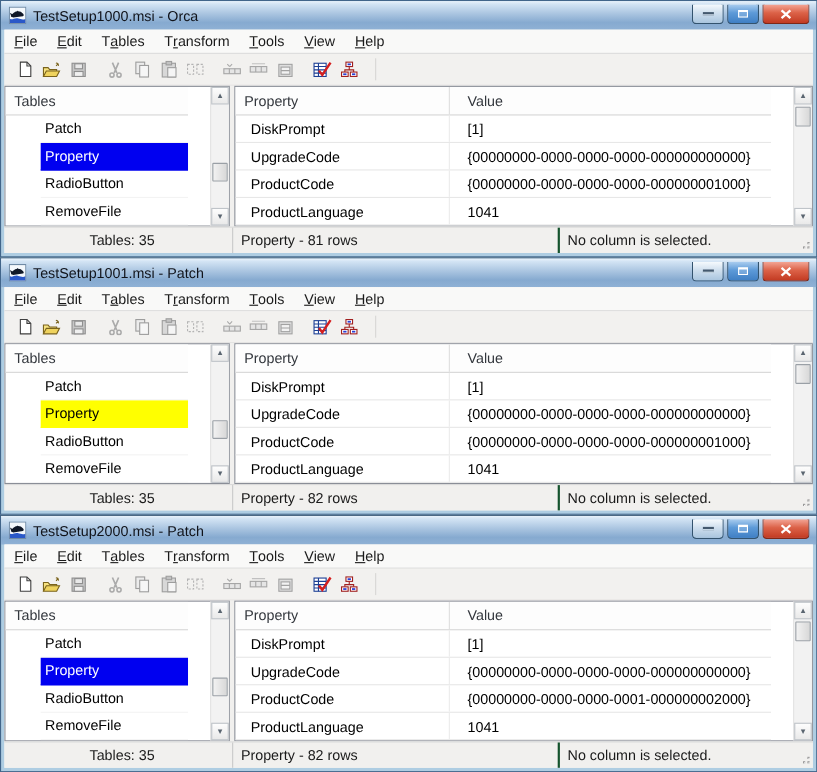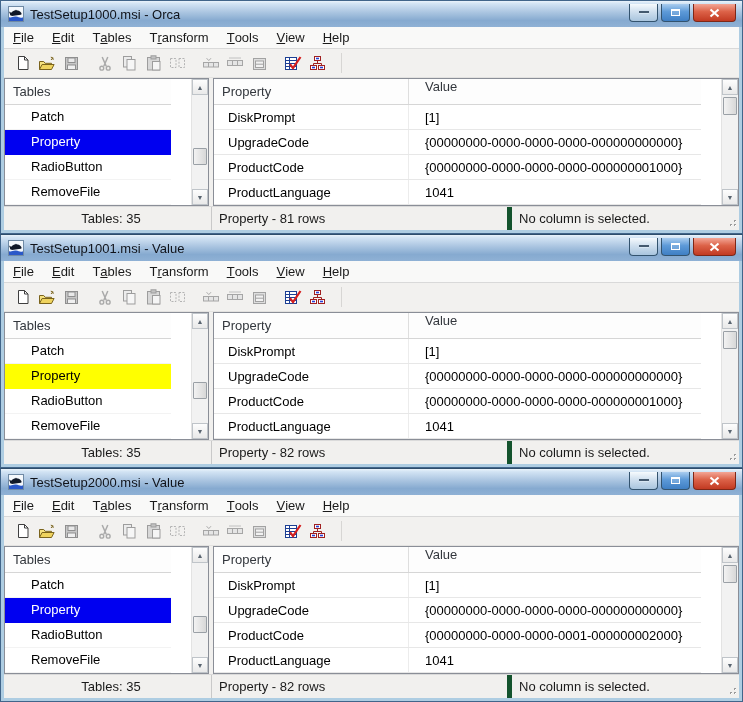--- a/index.html
+++ b/index.html
@@ -45,24 +45,24 @@
   .lpanel { width:205px; flex:0 0 auto; }
   .rpanel { flex:1; }
   .lpanel, .rpanel { background:#fff; border:1px solid #8a8e97; display:flex; min-height:0;gap:20px; }
   .splitter { width:4px; background:#f1f0ee; flex:0 0 auto; }
   .panel-main { flex:1; display:flex; flex-direction:column; overflow:hidden; min-width:0; }
 
   .lheader, .rheader { height:26px; background:#fdfdfd; border-bottom:1px solid #d6d6d6;
                        display:flex; align-items:center; font-size:13px; color:#33373d; flex:0 0 auto; }
   .lheader { padding-left:8px; }
   .hc1 { width:195px; padding-left:8px; border-right:1px solid #dedede; height:100%; display:flex; align-items:center; }
-  .hc2 { flex:1; padding-left:16px; height:100%; display:flex; align-items:flex-start; }
-
-  .litem { height:25px; line-height:24px; padding-left:26px; font-size:13px; color:#000;
-           border-bottom:1px solid #f3f3f3; white-space:nowrap; }
+  .hc2 { flex:1; padding-left:16px; height:100%; display:flex; align-items:center; }
+
+  .litem { height:25px; line-height:24px; padding-left:4px; font-size:13px; color:#000;
+           border-bottom:1px solid #f3f3f3; white-space:nowrap;margin-left:32px; }
   .drow { height:25px; display:flex; border-bottom:1px solid #e7e7e7; font-size:13px; color:#000;text-align:center; }
   .dc1 { width:195px; padding-left:14px; border-right:1px solid #ececec; display:flex; align-items:center; white-space:nowrap; }
   .dc2 { flex:1; padding-left:16px; display:flex; align-items:center; white-space:nowrap; overflow:hidden; }
 
   
   .vscroll { width:17px; flex:0 0 auto; background:#f2f2f2; border-left:1px solid #e3e3e3;
              display:flex; flex-direction:column; }
   .sbtn { height:16px; flex:0 0 auto; background:linear-gradient(#fdfdfd,#e9e9e9);
           border:1px solid #bfc4c9; display:flex; align-items:center; justify-content:center;
           font-size:7px; color:#5a6570; }
@@ -71,21 +71,21 @@
             border:1px solid #9aa0a6; border-radius:1px; }
   .lthumb { top:56%; height:17px; }
   .rthumb { top:2px; height:18px; }
 
   
   .statusbar { height:24px; background:#f1f0ee; border-top:1px solid #dadada;
                display:flex; align-items:center; font-size:13px; color:#1a1a1a; flex:0 0 auto; }
   .sp { height:100%; display:flex; align-items:center; padding-left:7px; white-space:nowrap; }
   .sp1 { width:207px;justify-content:center; }
   .sp2 { width:296px; border-left:1px solid #c9c9c9; }
-  .sp3 { flex:1; border-left:5px solid #14532d; }
+  .sp3 { flex:1; border-left:2px solid #14532d; }
   .grip { width:14px; height:100%; display:flex; align-items:flex-end; justify-content:flex-end; padding:0 2px 3px 0; }
 </style>
 </head>
 <body>
 
 <div id="windows">
   <div class="window">
     <div class="titlebar">
       <span class="appicon">
         <svg width="16" height="16" viewBox="0 0 16 16">
@@ -353,21 +353,21 @@
     <div class="titlebar">
       <span class="appicon">
         <svg width="16" height="16" viewBox="0 0 16 16">
           <rect x="0.5" y="0.5" width="15" height="15" fill="#f4f8fc" stroke="#6f8aa5"></rect>
           <path d="M2 9c1.5-5 8-6.5 11-2.5.8 1 .8 2-.2 2.2L4 10z" fill="#101828"></path>
           <path d="M2.5 9.5L1 5.5l3 1.8z" fill="#101828"></path>
           <path d="M7 5.5l1-2 .9 2.2z" fill="#101828"></path>
           <path d="M1 11c2 1.5 4-1 7-.4 3 .6 4.5 1.8 7 .6V15H1z" fill="#2a58c8"></path>
         </svg>
       </span>
-      <span class="wtitle">TestSetup1001.msi - Value</span>
+      <span class="wtitle">TestSetup1001.msi - Patch</span>
       <div class="caps">
         <div class="cap min">
             <span class="ming"></span>
           </div>
         <div class="cap max">
             <span class="maxg"></span>
           </div>
         <div class="cap close">
           <svg width="11" height="10" viewBox="0 0 11 10">
               <path d="M1.5 1.5l8 7m0-7l-8 7" stroke="#ffffff" stroke-width="2.1" fill="none"></path>
@@ -617,21 +617,21 @@
     <div class="titlebar">
       <span class="appicon">
         <svg width="16" height="16" viewBox="0 0 16 16">
           <rect x="0.5" y="0.5" width="15" height="15" fill="#f4f8fc" stroke="#6f8aa5"></rect>
           <path d="M2 9c1.5-5 8-6.5 11-2.5.8 1 .8 2-.2 2.2L4 10z" fill="#101828"></path>
           <path d="M2.5 9.5L1 5.5l3 1.8z" fill="#101828"></path>
           <path d="M7 5.5l1-2 .9 2.2z" fill="#101828"></path>
           <path d="M1 11c2 1.5 4-1 7-.4 3 .6 4.5 1.8 7 .6V15H1z" fill="#2a58c8"></path>
         </svg>
       </span>
-      <span class="wtitle">TestSetup2000.msi - Value</span>
+      <span class="wtitle">TestSetup2000.msi - Patch</span>
       <div class="caps">
         <div class="cap min">
             <span class="ming"></span>
           </div>
         <div class="cap max">
             <span class="maxg"></span>
           </div>
         <div class="cap close">
           <svg width="11" height="10" viewBox="0 0 11 10">
               <path d="M1.5 1.5l8 7m0-7l-8 7" stroke="#ffffff" stroke-width="2.1" fill="none"></path>

